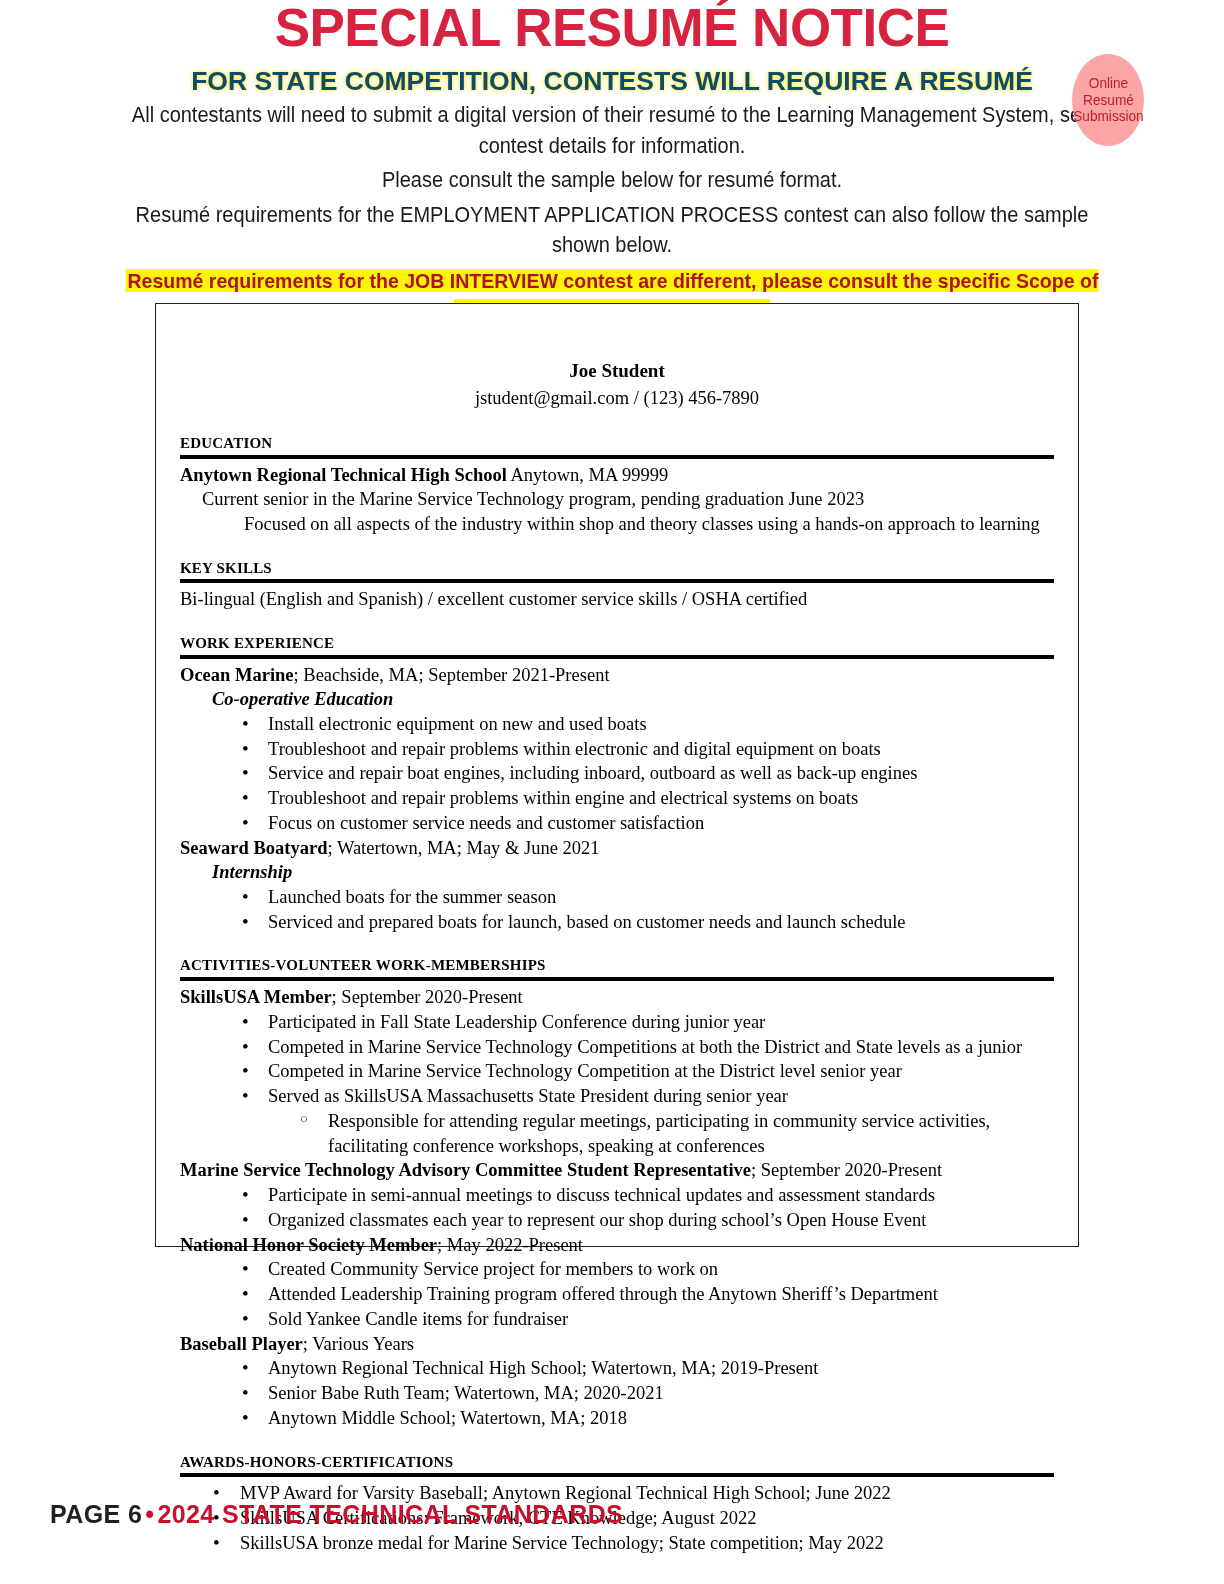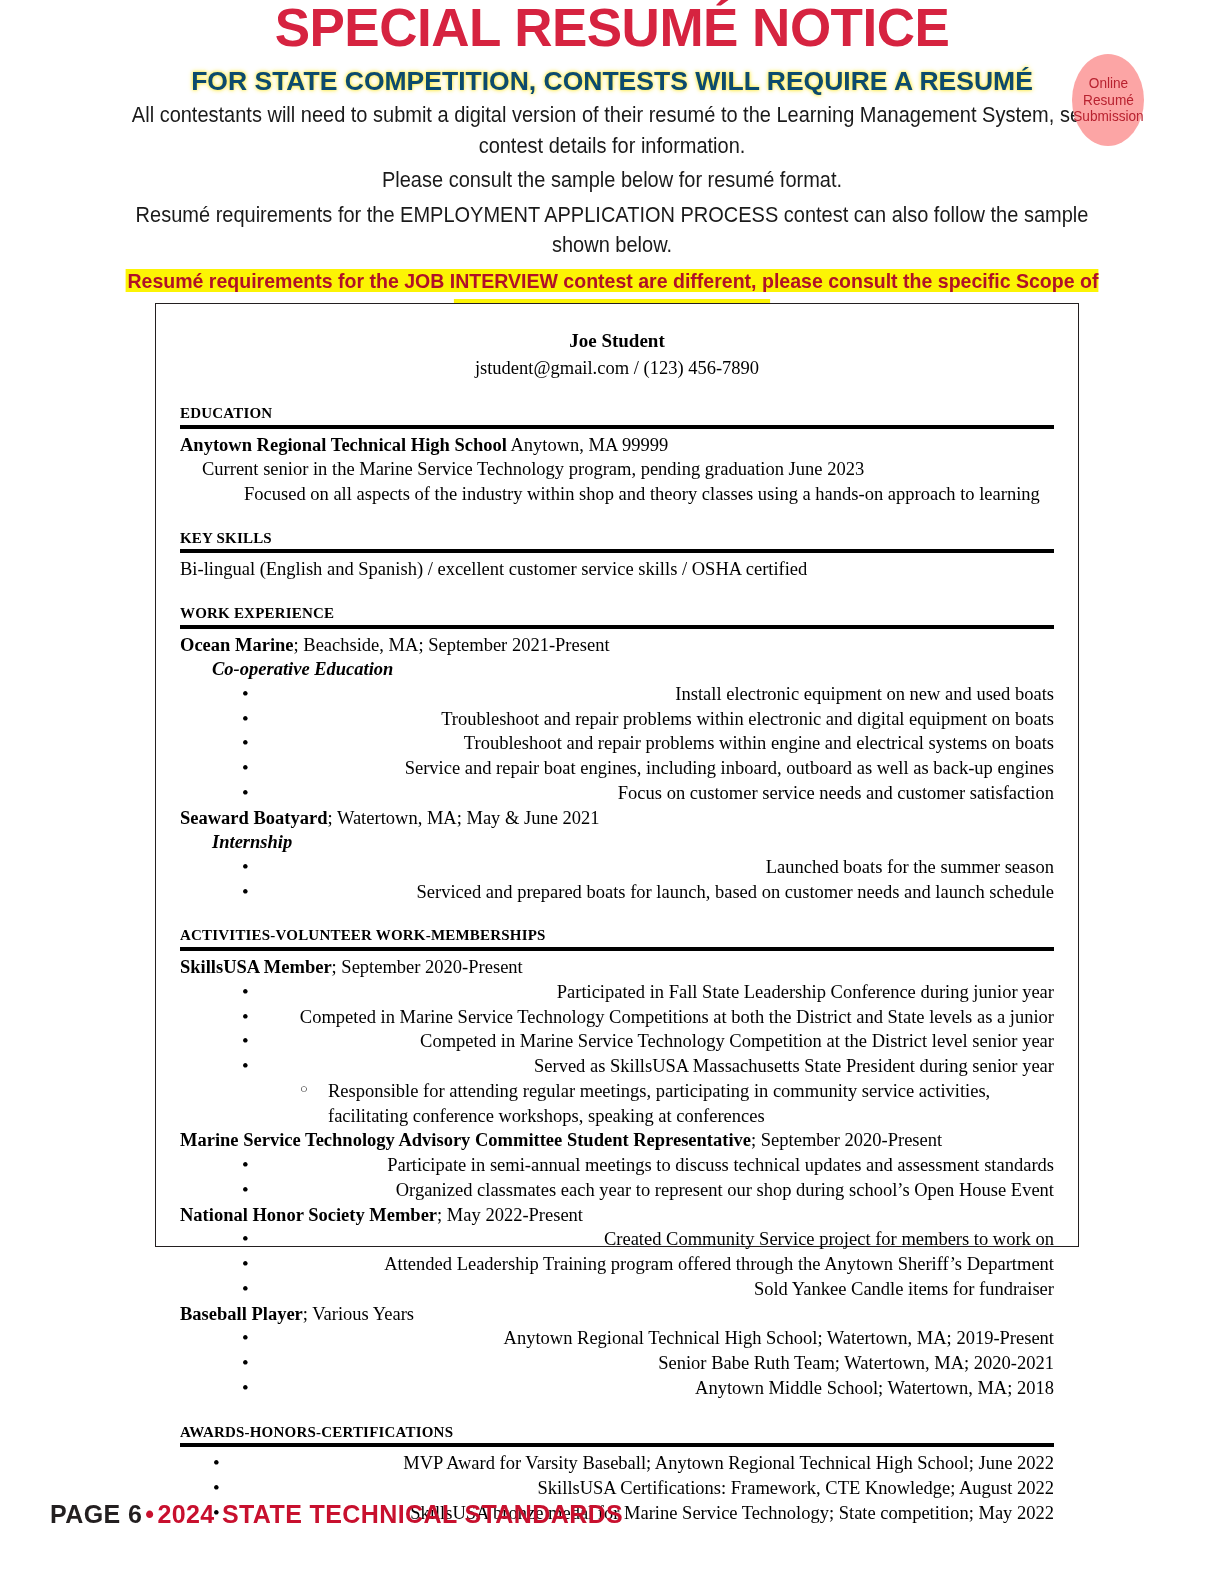--- a/index.html
+++ b/index.html
@@ -86,21 +86,21 @@
 
   
   .resume-box {
     position: absolute;
     left: 155px;
     top: 303px;
     width: 924px;
     height: 944px;
     border: 1px solid #231f20;
     background: #ffffff;
-    padding: 24px 24px 0 24px;
+    padding: 54px 24px 0 24px;
   }
   .resume-inner { width: 100%; }
 
   .r-name {
     text-align: center;
     font-weight: bold;
     font-size: 19px;
     line-height: 1.42;
   }
   .r-contact {
@@ -144,21 +144,20 @@
   ul.bl {
     list-style: none;
     margin: 0;
     padding: 0;
   }
   ul.bl > li {
     font-size: 18.5px;
     line-height: 1.34;
     position: relative;
     padding-left: 88px;
-    text-align: right;
   }
   ul.bl > li::before {
     content: "\2022";
     position: absolute;
     left: 62px;
     top: -1px;
     font-size: 19px;
   }
   ul.bl.shallow > li { padding-left: 60px; }
   ul.bl.shallow > li::before { left: 33px; }
@@ -240,22 +239,22 @@
     <div class="sec-spacer"></div>
 
     <div class="sec-head">WORK EXPERIENCE</div>
     <div class="sec-rule"></div>
     <div id="work-jobs">
         <div class="line"><b>Ocean Marine</b><span>; Beachside, MA; September 2021-Present</span></div>
         <div class="subhead">Co-operative Education</div>
         <ul class="bl">
           <li>Install electronic equipment on new and used boats</li>
           <li>Troubleshoot and repair problems within electronic and digital equipment on boats</li>
+          <li>Service and repair boat engines, including inboard, outboard as well as back-up engines</li>
           <li>Troubleshoot and repair problems within engine and electrical systems on boats</li>
-          <li>Service and repair boat engines, including inboard, outboard as well as back-up engines</li>
           <li>Focus on customer service needs and customer satisfaction</li>
         </ul>
         <div class="line"><b>Seaward Boatyard</b><span>; Watertown, MA; May &amp; June 2021</span></div>
         <div class="subhead">Internship</div>
         <ul class="bl">
           <li>Launched boats for the summer season</li>
           <li>Serviced and prepared boats for launch, based on customer needs and launch schedule</li>
         </ul>
       </div>
 

